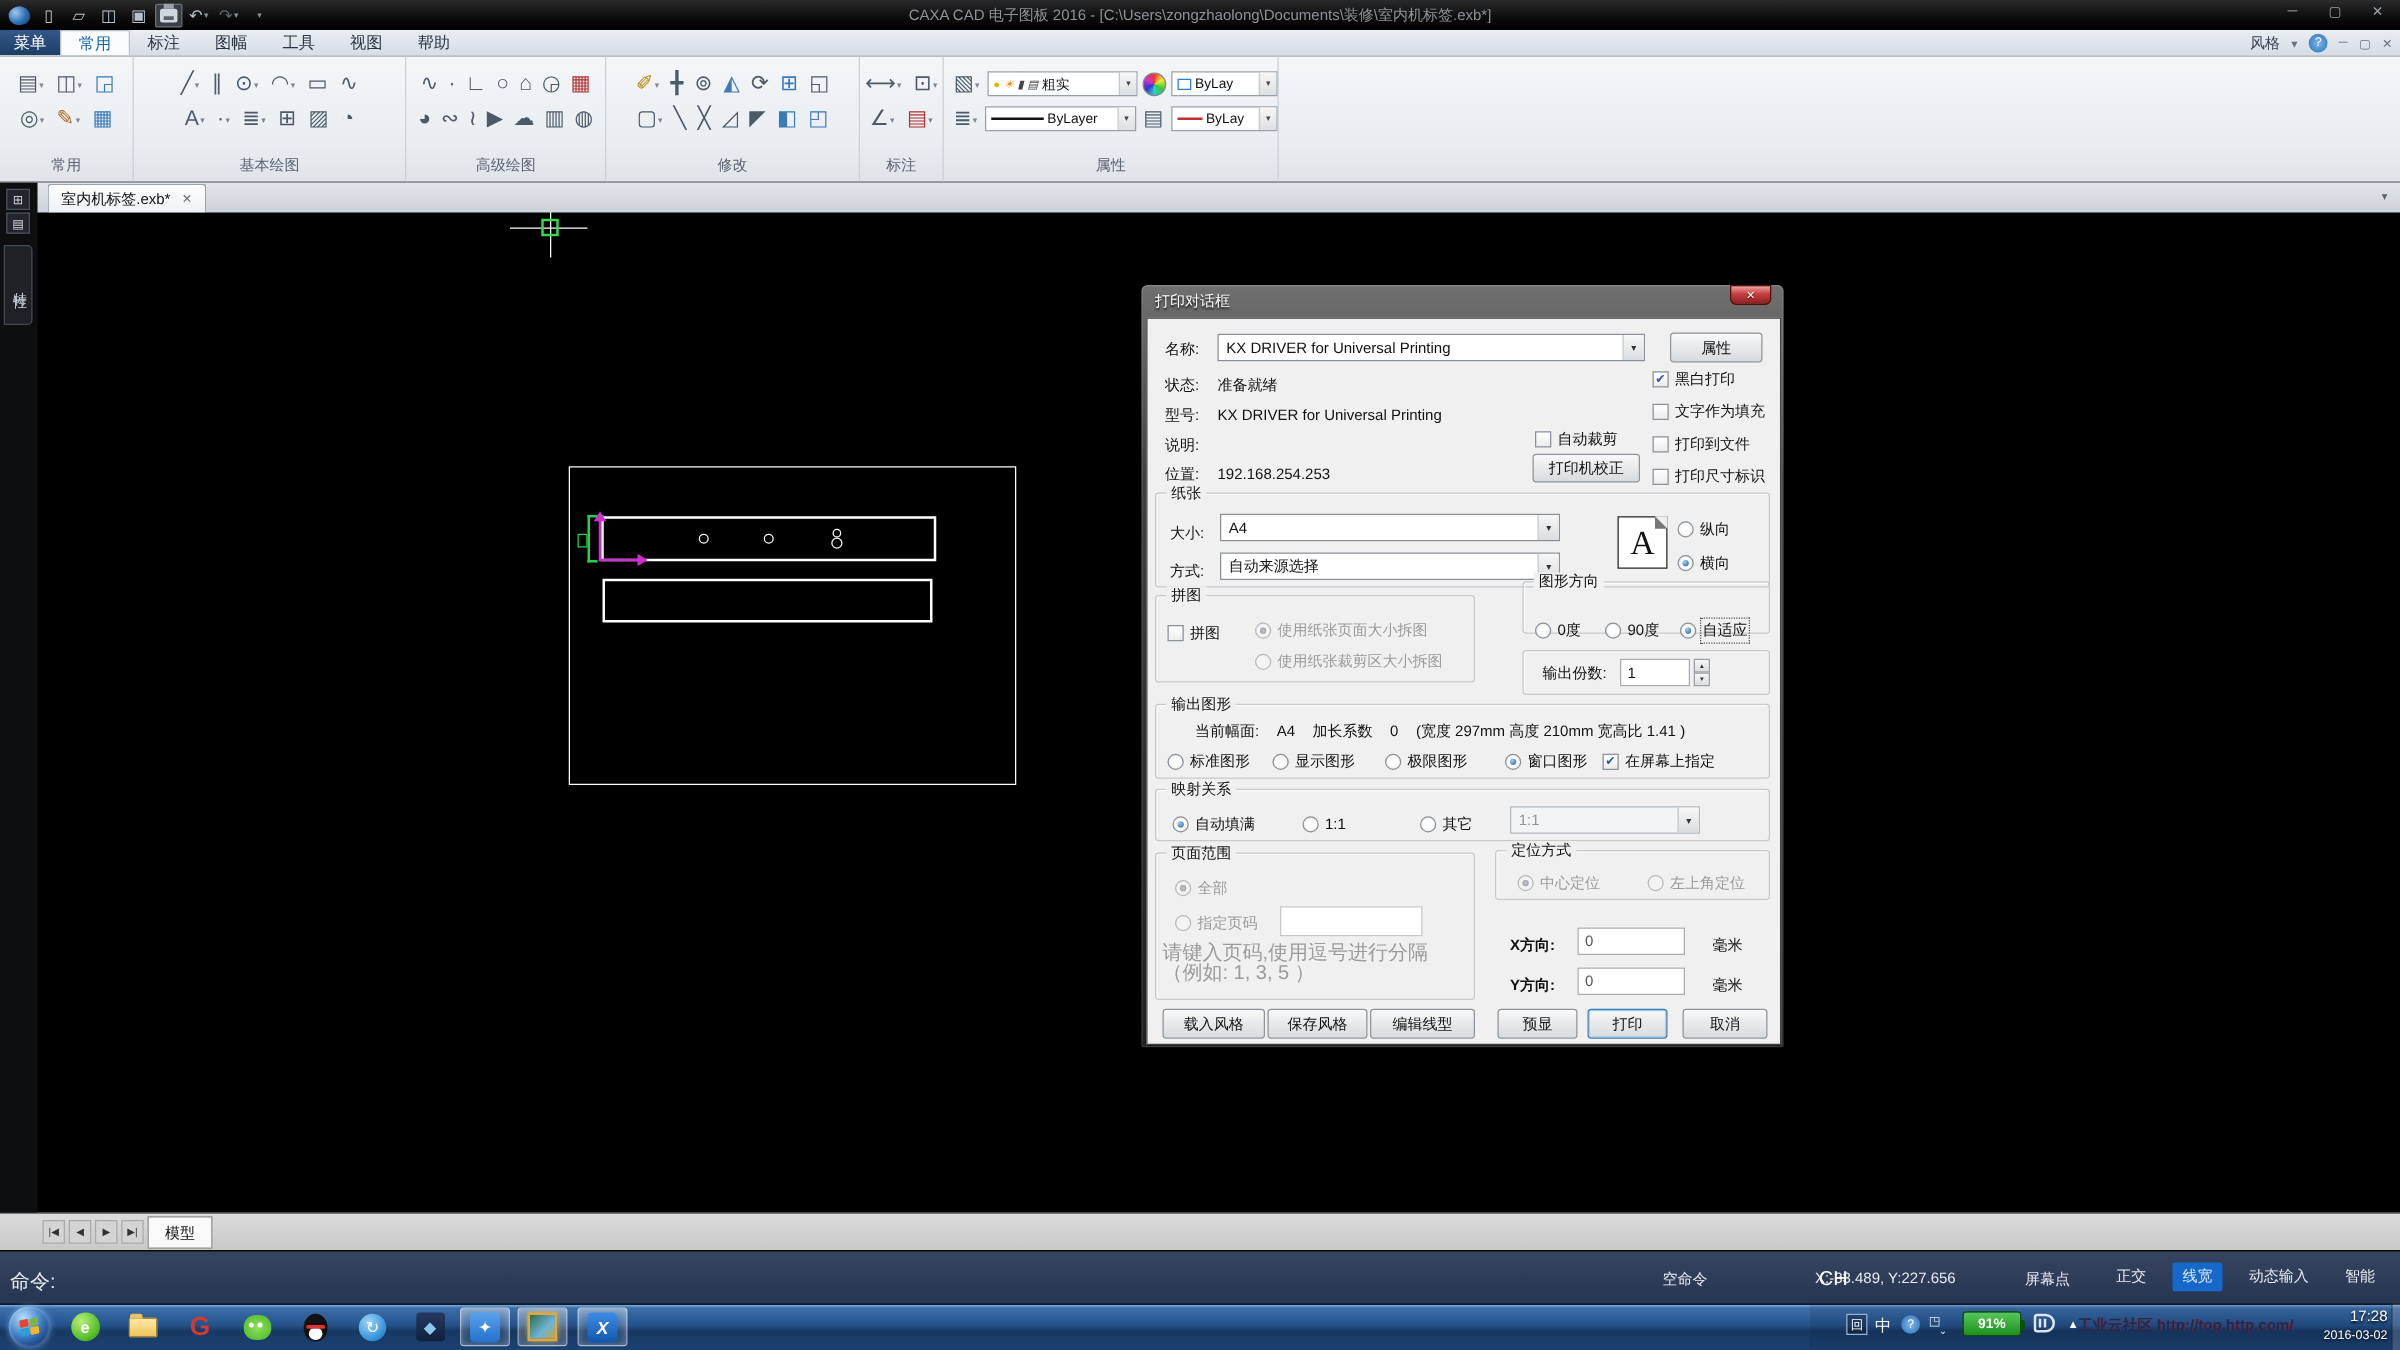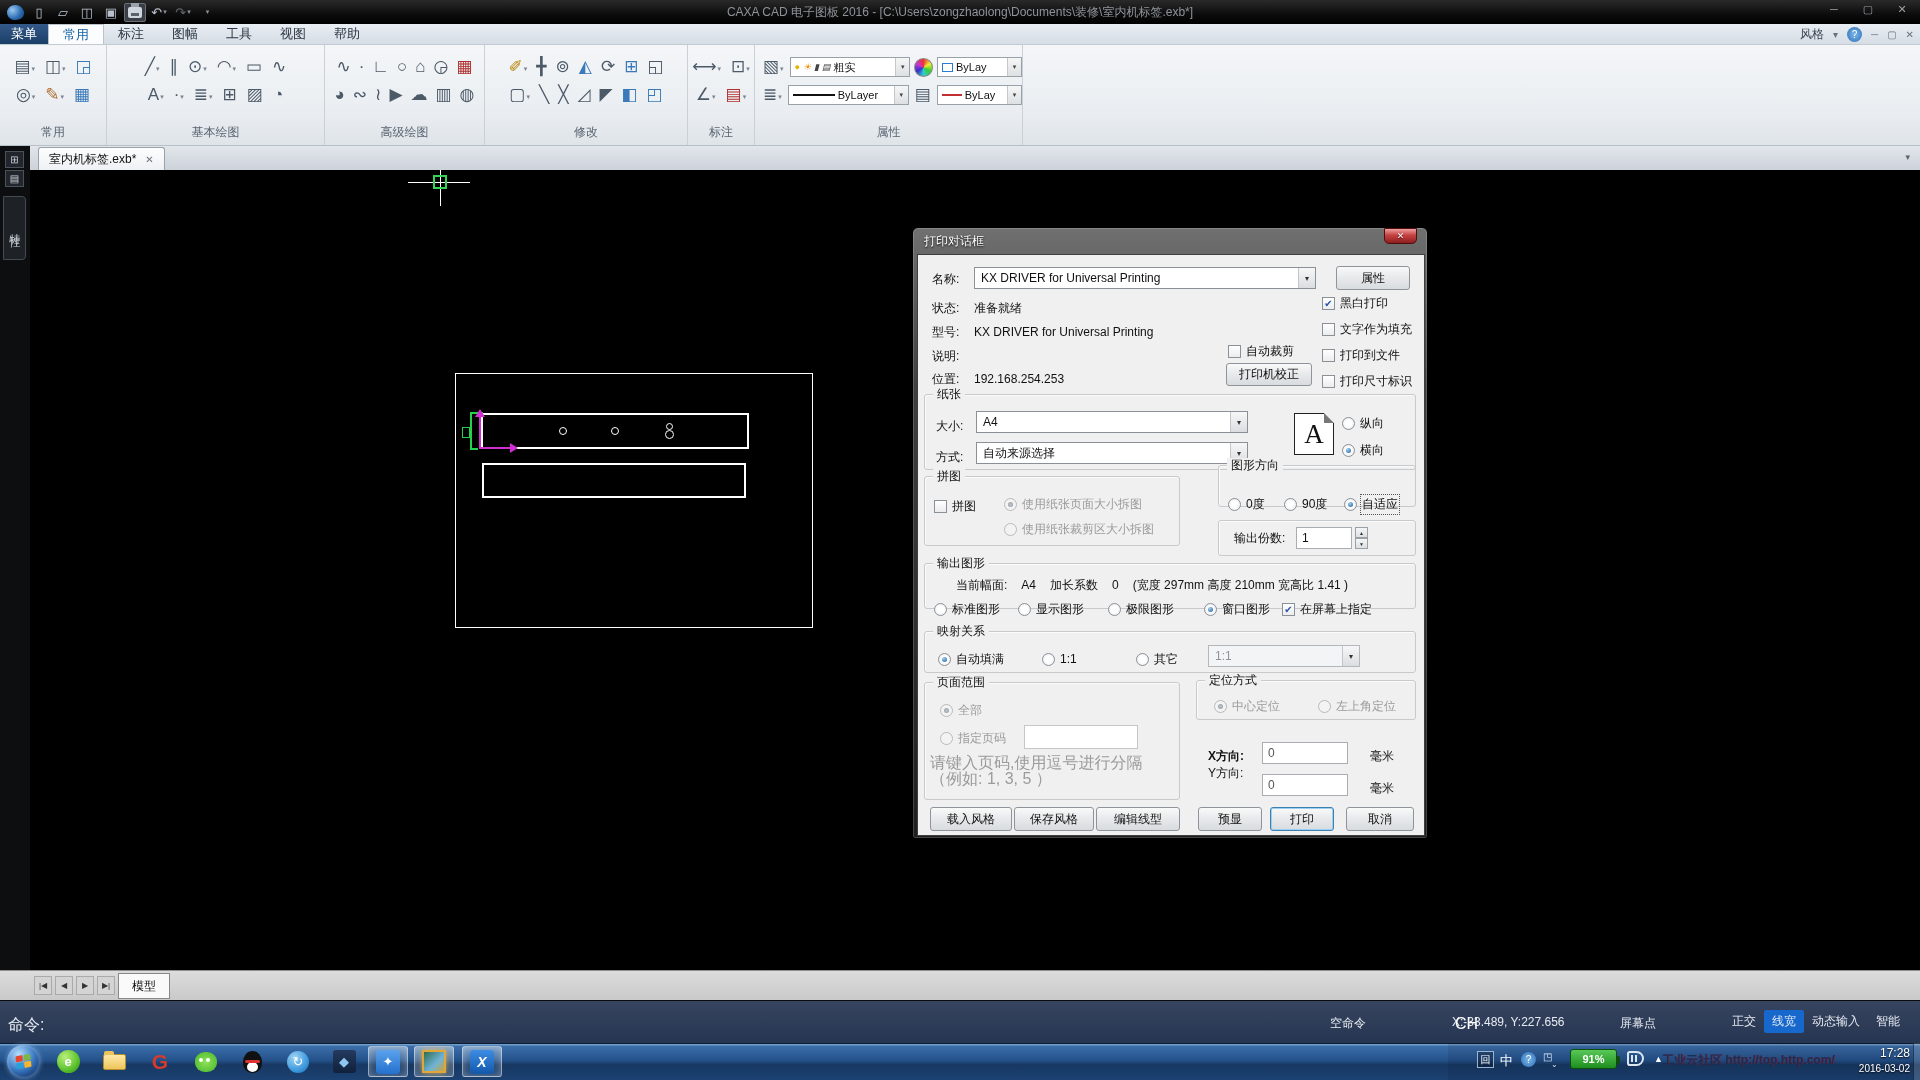--- a/index.html
+++ b/index.html
@@ -89,21 +89,21 @@
   #ppr::after{content:"";position:absolute;right:-1px;top:-1px;border-style:solid;border-width:0 10px 10px 0;border-color:#f0f0f0 #f0f0f0 #777 #777}
   
   #modelrow{position:absolute;left:0;top:970px;width:1920px;height:30px;background:linear-gradient(#dcdcdc,#c9c9c9);border-top:1px solid #8f8f8f;z-index:15}
   #modelnav{position:absolute;left:34px;top:5px;display:flex;gap:3px}
   #modelnav .nv{width:18px;height:19px;background:#d4d4d4;color:#333;font-size:8px;display:flex;align-items:center;justify-content:center;border:1px solid #aaa}
   #modeltab{position:absolute;left:118px;top:2px;height:26px;padding:0 13px;background:#fafafa;border:1px solid #888;display:flex;align-items:center;font-size:12px}
   
   #cmdbar{position:absolute;left:0;top:1000px;width:1920px;height:43px;background:linear-gradient(#36445f,#263551);border-top:1px solid #0b0b0b;color:#e7ebf2;z-index:15}
   #cmdprompt{position:absolute;left:8px;top:14px;font-size:16px}
   .sitem{position:absolute;top:14px;font-size:12px;color:#e7ebf2}
-  #stoggles{position:absolute;right:12px;top:9px;display:flex;gap:0;align-items:flex-end}
+  #stoggles{position:absolute;right:12px;top:9px;display:flex;gap:13px;align-items:flex-end}
   .stog{padding:3px 8px;font-size:12px;border-radius:2px}
   .stog.active{background:#1668cc}
   
   #taskbar{position:absolute;left:0;top:1043px;width:1920px;height:37px;background:linear-gradient(#7fa9d4 0%,#3b6ea9 7%,#24528b 45%,#173862 58%,#1c4273 100%);border-top:1px solid #0a1c33;z-index:60}
   #startorb{position:absolute;left:7px;top:1045px;width:33px;height:33px;border-radius:50%;background:radial-gradient(circle at 35% 28%,#b5ddff,#3d7cc4 48%,#133c78 78%,#0a2447);box-shadow:0 0 5px rgba(150,200,255,.6),inset 0 0 3px rgba(255,255,255,.5);display:flex;align-items:center;justify-content:center;z-index:62}
   #winflag{width:15px;height:13px;display:grid;grid-template-columns:1fr 1fr;grid-template-rows:1fr 1fr;gap:1px;transform:rotate(-6deg) skewY(-4deg)}
   #winflag i{border-radius:1px}
   .tbtn{position:absolute;top:1046px;width:40px;height:31px;border-radius:3px;display:flex;align-items:center;justify-content:center;z-index:61}
   .tbtn.act{background:linear-gradient(rgba(255,255,255,.34),rgba(255,255,255,.13) 55%,rgba(255,255,255,.06));border:1px solid rgba(255,255,255,.5);box-shadow:inset 0 0 7px rgba(255,255,255,.3)}
   .appg{font-weight:bold}
@@ -622,21 +622,21 @@
     <div class="gb" style="left:300px;top:265px;width:198px;height:36px"></div>
     <span class="f" style="left:316px;top:275px">
         <span>输出份数:</span>
       </span>
     <span class="inp" style="left:378px;top:272px;width:56px;height:22px">1</span>
     <span class="spud" style="left:437px;top:272px">
         <span>▲</span>
         <span>▼</span>
       </span>
 
-    <div class="gb" style="left:6px;top:308px;width:492px;height:46px">
+    <div class="gb" style="left:6px;top:308px;width:492px;height:60px">
         <b>输出图形</b>
       </div>
     <span class="f" style="left:38px;top:322px;gap:14px">
       <span>当前幅面:</span>
         <span>A4</span>
       <span>加长系数</span>
         <span>0</span>
       <span>(宽度 297mm 高度 210mm 宽高比 1.41 )</span>
     </span>
     <span class="f" style="left:16px;top:346px">
@@ -706,21 +706,21 @@
         <span>左上角定位</span>
       </span>
 
     <span class="f" style="left:290px;top:493px;font-weight:bold">
         <span>X方向:</span>
       </span>
     <span class="inp" style="left:344px;top:487px;width:86px;height:22px;color:#555">0</span>
     <span class="f" style="left:452px;top:493px">
         <span>毫米</span>
       </span>
-    <span class="f" style="left:290px;top:510px;font-weight:normal">
+    <span class="f" style="left:290px;top:525px;font-weight:bold">
         <span>Y方向:</span>
       </span>
     <span class="inp" style="left:344px;top:519px;width:86px;height:22px;color:#555">0</span>
     <span class="f" style="left:452px;top:525px">
         <span>毫米</span>
       </span>
 
     <span class="wbtn" style="left:12px;top:552px;width:82px;height:24px">载入风格</span>
     <span class="wbtn" style="left:96px;top:552px;width:80px;height:24px">保存风格</span>
     <span class="wbtn" style="left:178px;top:552px;width:84px;height:24px">编辑线型</span>

